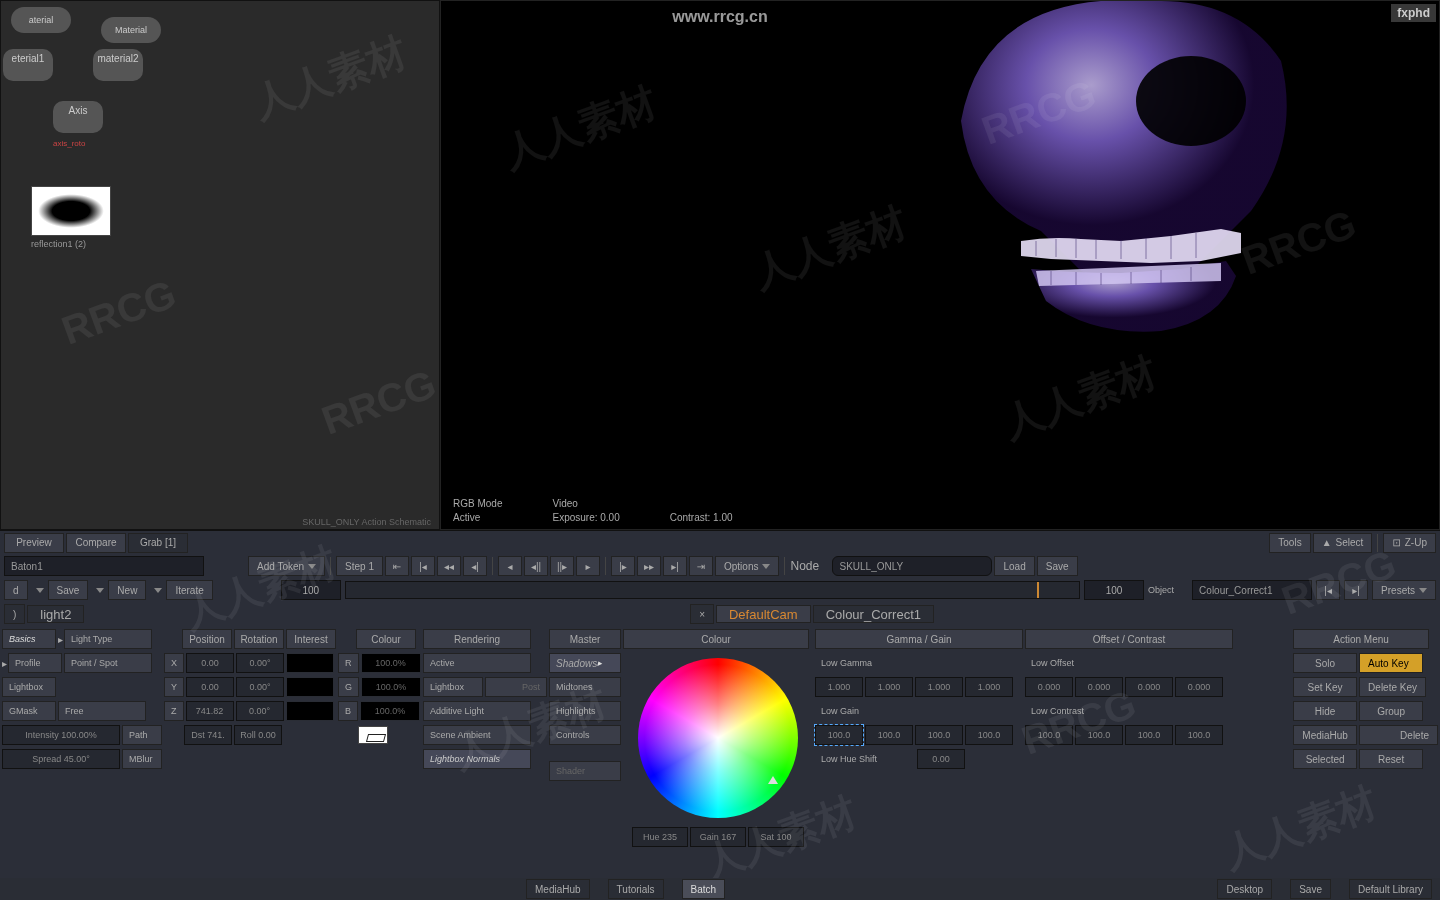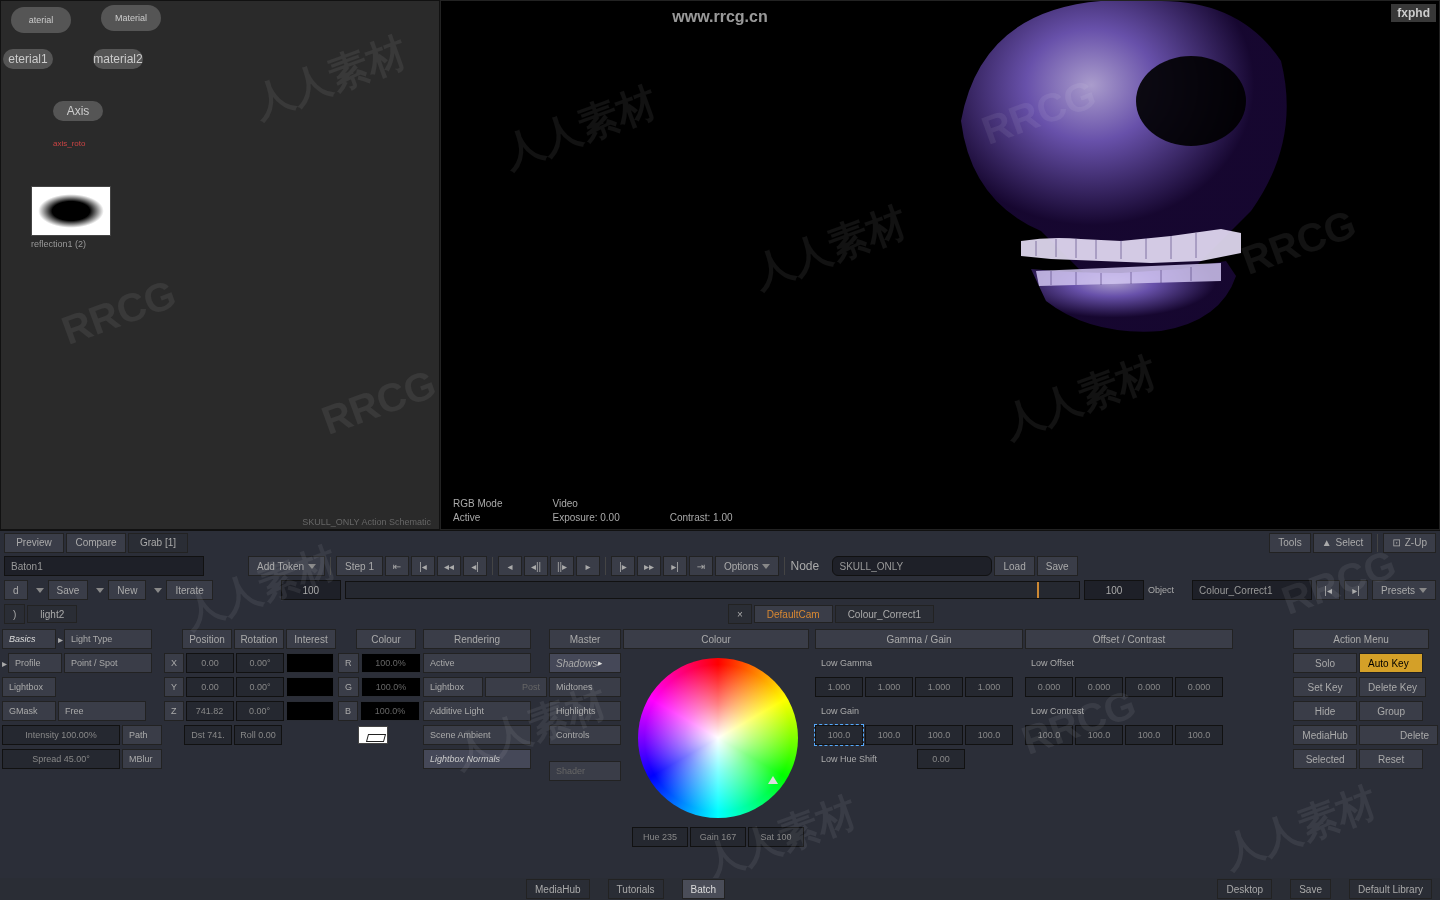--- a/index.html
+++ b/index.html
@@ -1,20 +1,20 @@
 <!DOCTYPE html>
 <html><head>
 <meta charset="utf-8">
 <style>
 * { margin:0; padding:0; box-sizing:border-box; font-family:Arial,sans-serif; font-size:10px; color:#aaa; }
 body { background:#1a1a1a; width:1440px; height:900px; overflow:hidden; position:relative; }
 .top { display:flex; height:530px; }
 .schematic { width:440px; background:#2a2a2a; position:relative; border:1px solid #111; }
 .node { position:absolute; width:60px; height:26px; background:#555; border-radius:13px; text-align:center; line-height:26px; font-size:9px; color:#ccc; }
-.node.small { width:50px; height:20px; border-radius:10px; line-height:20px; font-size:12px; }
+.node.small { width:50px; height:32px; border-radius:10px; line-height:20px; font-size:10px; }
 .thumb { position:absolute; left:30px; top:185px; }
 .thumb-img { width:80px; height:50px; background:radial-gradient(ellipse 60% 50% at center,#000 40%,#fff 70%); border:1px solid #444; }
 .thumb-lbl { font-size:9px; color:#999; margin-top:3px; }
 .redlbl { position:absolute; color:#c44; font-size:8px; }
 .schematic-footer { position:absolute; bottom:2px; right:8px; font-size:9px; color:#666; }
 .viewport { flex:1; background:#000; position:relative; border:1px solid #222; }
 .vp-info { position:absolute; bottom:4px; left:12px; display:flex; gap:50px; font-size:9px; color:#4a7; }
 .vp-info div { line-height:14px; }
 .skull { position:absolute; left:380px; top:0; width:500px; height:430px; }
 .skull svg { width:100%; height:100%; }
@@ -31,21 +31,21 @@
 .btn.active { background:#4a4d58; color:#ddd; }
 .field { background:#1e2028; border:1px solid #111; height:20px; padding:0 6px; display:inline-flex; align-items:center; font-size:10px; color:#999; min-width:50px; }
 .spacer { flex:1; }
 .sep { width:1px; height:18px; background:#444; margin:0 3px; }
 .tri { width:0; height:0; border-left:4px solid transparent; border-right:4px solid transparent; border-top:5px solid #888; margin-left:4px; }
 .playbtn { background:#3a3d48; border:1px solid #222; width:24px; height:20px; display:inline-flex; align-items:center; justify-content:center; color:#aaa; cursor:pointer; }
 
 .timeline { display:flex; align-items:center; height:24px; gap:4px; padding:2px 4px; }
 .tl-track { flex:1; height:18px; background:#252830; border:1px solid #111; position:relative; }
 .tl-num { background:#1e2028; border:1px solid #111; width:60px; height:20px; display:flex; align-items:center; justify-content:center; font-size:10px; }
-.tab { background:#2a2d35; border:1px solid #222; height:18px; padding:0 12px; display:flex; align-items:center; font-size:10px; }
+.tab { background:#2a2d35; border:1px solid #222; height:18px; padding:0 12px; display:flex; align-items:center; font-size:13px; }
 .tab.active { background:#3a3d48; color:#d88832; }
 
 .params { display:flex; gap:2px; padding:2px; flex-wrap:nowrap; }
 .pgroup { display:flex; flex-direction:column; gap:2px; }
 .phead { background:#3a3d48; height:20px; display:flex; align-items:center; justify-content:center; font-size:10px; padding:0 4px; border:1px solid #222; }
 .prow { display:flex; gap:2px; height:22px; align-items:center; }
 .plabel { background:#3a3d48; border:1px solid #222; height:20px; min-width:54px; padding:0 6px; display:flex; align-items:center; font-size:9px; }
 .pval { background:#252830; border:1px solid #111; height:20px; min-width:48px; padding:0 4px; display:flex; align-items:center; justify-content:center; font-size:9px; color:#888; }
 .pval.dim { background:#000000; border-color:#2a2d35; color:#666; }
 
@@ -59,21 +59,21 @@
 .bottom-tabs { position:absolute; bottom:0; left:0; right:0; height:22px; background:#2a2d35; display:flex; align-items:center; padding:0 8px; gap:18px; }
 .swatch { width:30px; height:18px; background:#fff; border:1px solid #444; position:relative; }
 .swatch::after { content:''; position:absolute; right:2px; bottom:1px; width:16px; height:6px; border:1px solid #222; transform:skewX(-15deg); }
 </style>
 </head>
 <body>
 
 <div class="top">
   <div class="schematic">
     <div class="node" style="left:10px; top:6px;">aterial</div>
-    <div class="node" style="left:100px; top:4px;">Material</div>
+    <div class="node" style="left:100px; top:16px;">Material</div>
     <div class="node small" style="left:2px; top:48px;">eterial1</div>
     <div class="node small" style="left:92px; top:48px;">material2</div>
     <div class="node small" style="left:52px; top:100px;">Axis</div>
     <div class="redlbl" style="left:52px; top:138px;">axis_roto</div>
     <div class="thumb">
       <div class="thumb-img"></div>
       <div class="thumb-lbl">reflection1 (2)</div>
     </div>
     <div class="schematic-footer">SKULL_ONLY Action Schematic</div>
   </div>

